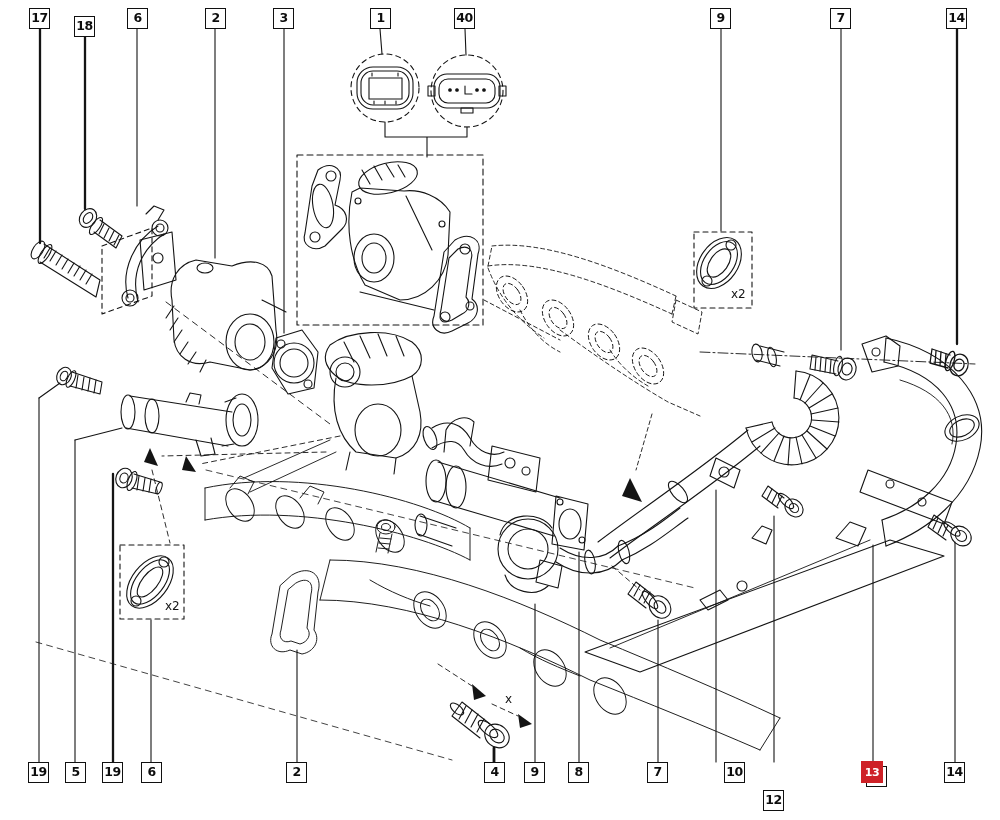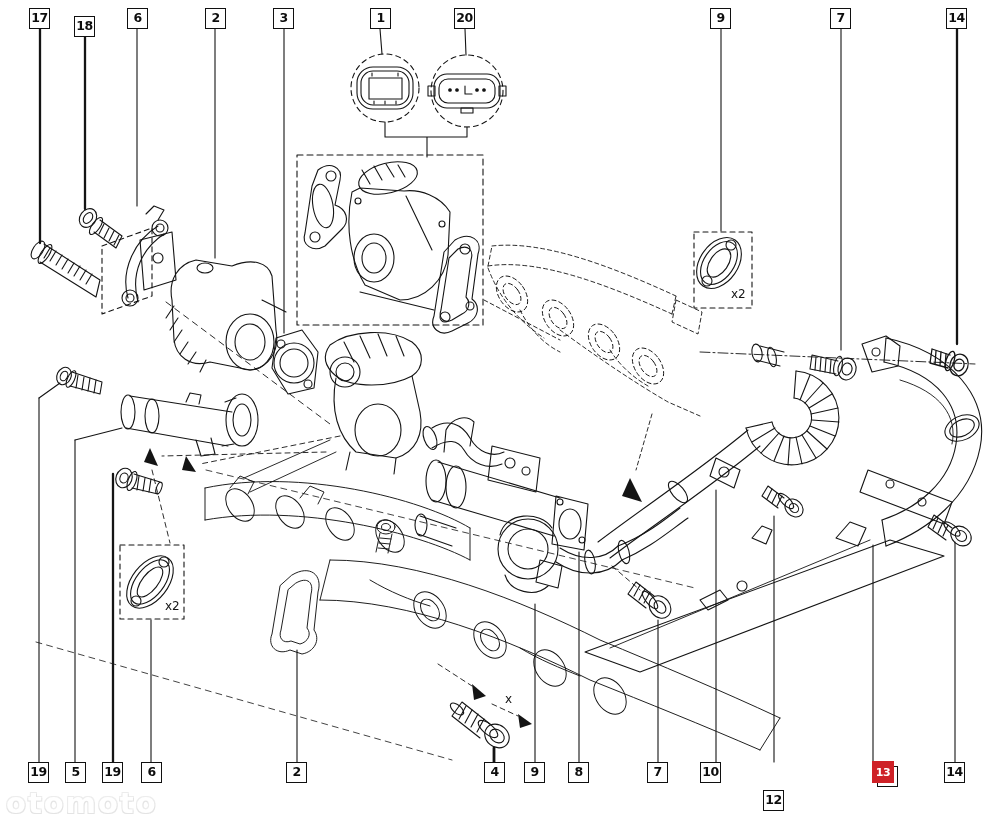--- a/index.html
+++ b/index.html
@@ -3,21 +3,21 @@
 <meta charset="utf-8">
 <style>
   html,body{margin:0;padding:0;background:#fff;}
   .stage{position:relative;width:1000px;height:820px;background:#ffffff;overflow:hidden;
          font-family:"DejaVu Sans","Liberation Sans",sans-serif;}
   .stage svg{position:absolute;left:0;top:0;}
   
   .co{position:absolute;width:21px;height:21px;border:1.4px solid #101010;background:#ffffff;
       box-sizing:border-box;display:flex;align-items:center;justify-content:center;
       font-size:12.5px;font-weight:700;color:#0d0d0d;letter-spacing:-0.5px;line-height:1;}
-  .co-red-wrap{position:absolute;width:28px;height:28px;margin-left:11px;}
+  .co-red-wrap{position:absolute;width:28px;height:28px;}
   .co-shadow{position:absolute;left:5px;top:5px;width:21px;height:21px;border:1.4px solid #101010;
       box-sizing:border-box;background:transparent;}
   .co-red{position:absolute;left:0;top:0;border:none;background:#ce2127;color:#ffffff;
       width:22px;height:22px;font-size:11px;}
   
   .watermark{position:absolute;left:6px;top:786px;font-size:29px;font-weight:700;letter-spacing:2px;
       color:#ffffff;opacity:.95;
       text-shadow:1px 1px 0 #e3e3e3,-1px -1px 0 #ececec,1px -1px 0 #ececec,-1px 1px 0 #e3e3e3;}
   .anno{font-size:12px;fill:#141414;font-weight:400;}
 </style>
@@ -386,36 +386,35 @@
     <text x="731" y="298" class="anno">x2</text>
     <text x="505" y="703" class="anno">x</text>
   </svg>
 
   <div class="co" style="left:29px;top:8px">17</div>
   <div class="co" style="left:74px;top:16px">18</div>
   <div class="co" style="left:127px;top:8px">6</div>
   <div class="co" style="left:205px;top:8px">2</div>
   <div class="co" style="left:273px;top:8px">3</div>
   <div class="co" style="left:370px;top:8px">1</div>
-  <div class="co" style="left:454px;top:8px">20</div>
+  <div class="co" style="left:454px;top:8px">40</div>
   <div class="co" style="left:710px;top:8px">9</div>
   <div class="co" style="left:830px;top:8px">7</div>
   <div class="co" style="left:946px;top:8px">14</div>
 
   <div class="co" style="left:28px;top:762px">19</div>
   <div class="co" style="left:65px;top:762px">5</div>
   <div class="co" style="left:102px;top:762px">19</div>
   <div class="co" style="left:141px;top:762px">6</div>
   <div class="co" style="left:286px;top:762px">2</div>
   <div class="co" style="left:484px;top:762px">4</div>
   <div class="co" style="left:524px;top:762px">9</div>
   <div class="co" style="left:568px;top:762px">8</div>
   <div class="co" style="left:647px;top:762px">7</div>
-  <div class="co" style="left:700px;top:762px">10</div>
+  <div class="co" style="left:724px;top:762px">10</div>
   <div class="co" style="left:763px;top:790px">12</div>
   <div class="co-red-wrap" style="left:861px;top:761px">
     <div class="co-shadow"></div>
     <div class="co co-red">13</div>
   </div>
   <div class="co" style="left:944px;top:762px">14</div>
 
-  <div class="watermark">otomoto</div>
 </div>
 
 </body></html>

